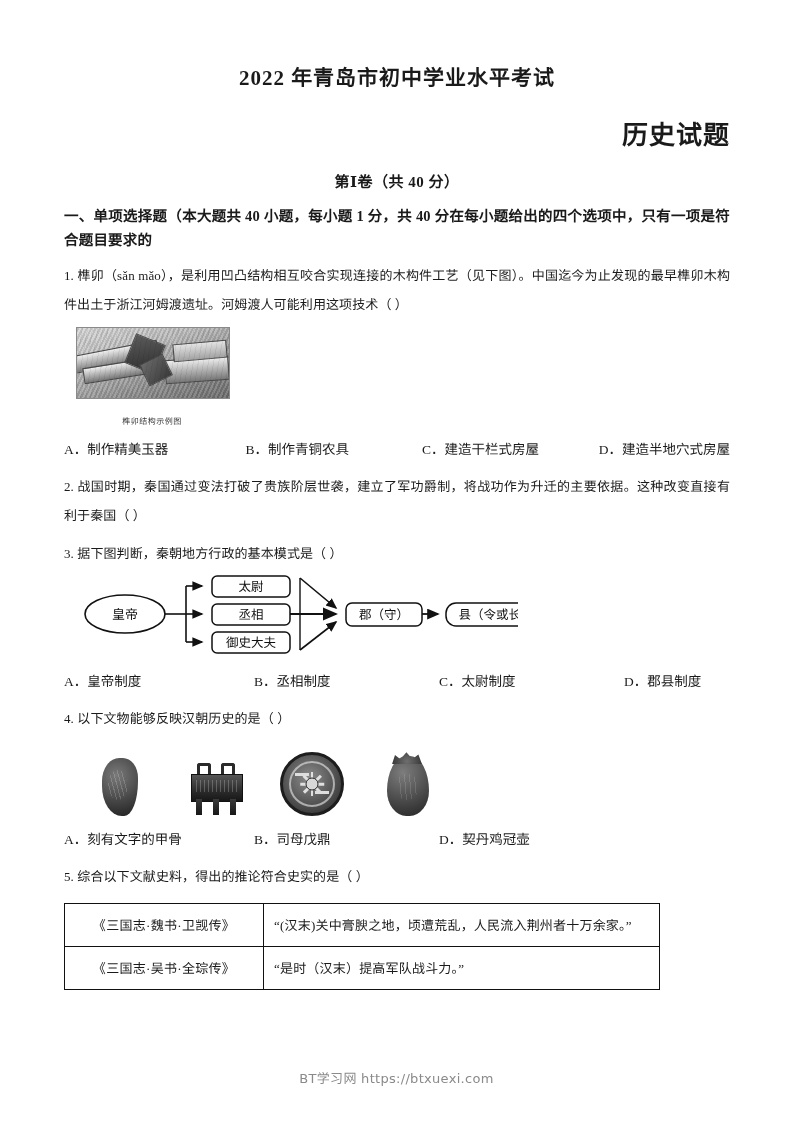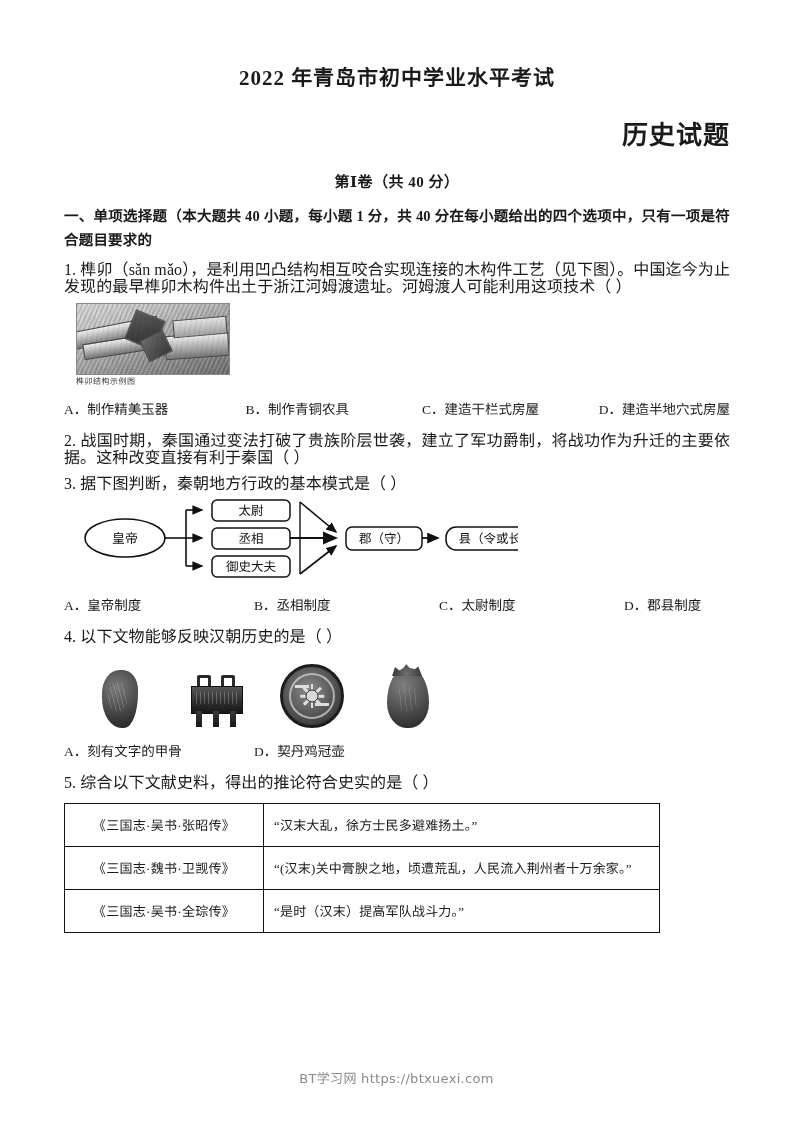--- a/index.html
+++ b/index.html
@@ -58,22 +58,22 @@
     font-size: 14.5px;
     font-weight: bold;
     line-height: 24px;
     margin-top: 13px;
     text-align: justify;
     letter-spacing: 0.2px;
   }
 
   
   .q-stem {
-    font-size: 16px;
-    line-height: 17px;
+    font-size: 13px;
+    line-height: 29px;
     margin-top: 9px;
     text-align: justify;
     letter-spacing: 0.1px;
   }
   .q-options {
     display: flex;
     font-size: 13.5px;
     line-height: 26px;
     margin-top: 11px;
   }
@@ -114,23 +114,24 @@
   .fig-tenon .beam.b5 { left: 88px; top: 30px; width: 62px; height: 22px; transform: rotate(-4deg); }
   .fig-tenon .beam.b6 { left: 96px; top: 14px; width: 52px; height: 16px; transform: rotate(-5deg);
       background: linear-gradient(180deg,#e4e4e4,#a2a2a2); }
   .fig-tenon .grain {
     position: absolute; left: 0; top: 0; right: 0; bottom: 0;
     background: repeating-linear-gradient(100deg, rgba(0,0,0,0.06) 0 1px, transparent 1px 5px);
     mix-blend-mode: multiply;
   }
   .fig-caption {
     width: 152px;
+    text-align: center;
     font-size: 8px;
     color: #3a3a3a;
-    margin-top: 0;
+    margin-top: 16px;
     letter-spacing: 0.5px;
     filter: blur(0.35px);
     font-family: "Liberation Serif", "DejaVu Serif", serif;
   }
 
   
   .fig-qin {
     margin-top: 6px;
     margin-left: 14px;
   }
@@ -399,31 +400,28 @@
       <div class="relic-gap-a"></div>
       <div class="relic-slot">
         <div class="relic-ewer">
           <div class="crest"></div>
         </div>
       </div>
     </div>
 
     <div class="q-options">
       <span class="opt opt-a">A．刻有文字的甲骨</span>
+      <span class="opt opt-b">B．司母戊鼎</span>
       <span class="opt opt-d">D．契丹鸡冠壶</span>
     </div>
 
     <div class="q-stem">5. 综合以下文献史料，得出的推论符合史实的是（    ）</div>
 
     <table class="src-table">
       <tbody>
-        <tr>
-          <td class="src-col">《三国志·吴书·张昭传》</td>
-          <td class="quote-col">“汉末大乱，徐方士民多避难扬土。”</td>
-        </tr>
         <tr>
           <td class="src-col">《三国志·魏书·卫觊传》</td>
           <td class="quote-col">“(汉末)关中膏腴之地，顷遭荒乱，人民流入荆州者十万余家。”</td>
         </tr>
         <tr>
           <td class="src-col">《三国志·吴书·全琮传》</td>
           <td class="quote-col">“是时（汉末）提高军队战斗力。”</td>
         </tr>
       </tbody>
     </table>

